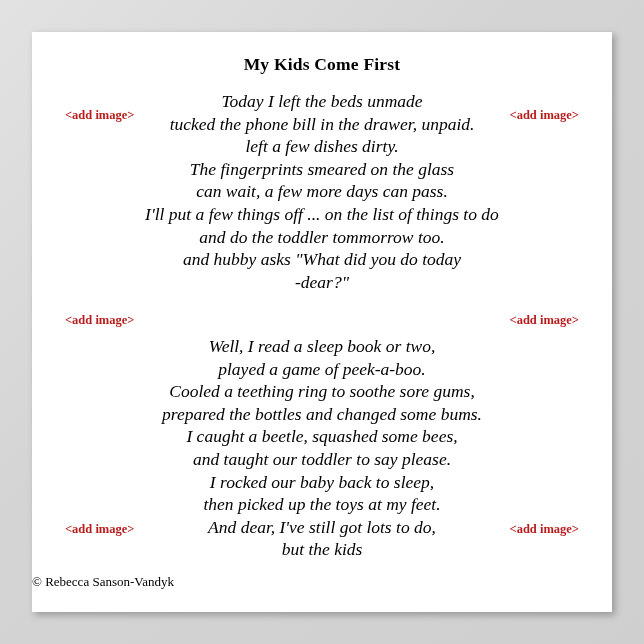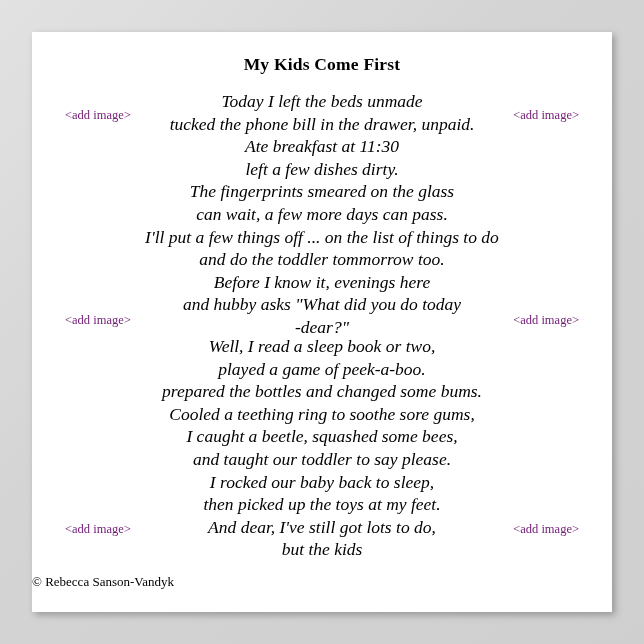--- a/index.html
+++ b/index.html
@@ -60,58 +60,56 @@
     top: 542px;
     left: 0;
     width: 100%;
     font-size: 13px;
     color: #000;
   }
   .add-image {
     position: absolute;
     font-family: "Liberation Serif", serif;
     font-size: 12.5px;
-    font-weight: normal;
-    color: #701a75;
+    font-weight: bold;
+    color: #b91c1c;
     white-space: nowrap;
     cursor: pointer;
   }
   .ph-l { left: 33px; }
   .ph-r { right: 33px; }
   .ph-row1 { top: 76px; }
   .ph-row2 { top: 281px; }
   .ph-row3 { top: 490px; }
 </style>
 </head>
 <body>
 
 <div class="canvas">
   <div class="poster">
 
     <div class="poem-title">My Kids Come First</div>
 
     <div class="stanza stanza-1">
       <span class="line">Today I left the beds unmade</span>
       <span class="line">tucked the phone bill in the drawer, unpaid.</span>
-      <span class="line">Ate breakfast at 11:30</span>
       <span class="line">left a few dishes dirty.</span>
       <span class="line">The fingerprints smeared on the glass</span>
       <span class="line">can wait, a few more days can pass.</span>
       <span class="line">I'll put a few things off ... on the list of things to do</span>
       <span class="line">and do the toddler tommorrow too.</span>
-      <span class="line">Before I know it, evenings here</span>
       <span class="line">and hubby asks "What did you do today</span>
       <span class="line">-dear?"</span>
     </div>
 
     <div class="stanza stanza-2">
       <span class="line">Well, I read a sleep book or two,</span>
       <span class="line">played a game of peek-a-boo.</span>
+      <span class="line">Cooled a teething ring to soothe sore gums,</span>
       <span class="line">prepared the bottles and changed some bums.</span>
-      <span class="line">Cooled a teething ring to soothe sore gums,</span>
       <span class="line">I caught a beetle, squashed some bees,</span>
       <span class="line">and taught our toddler to say please.</span>
       <span class="line">I rocked our baby back to sleep,</span>
       <span class="line">then picked up the toys at my feet.</span>
       <span class="line">And dear, I've still got lots to do,</span>
       <span class="line">but the kids</span>
     </div>
 
     <div class="credit">© Rebecca Sanson-Vandyk</div>
 

